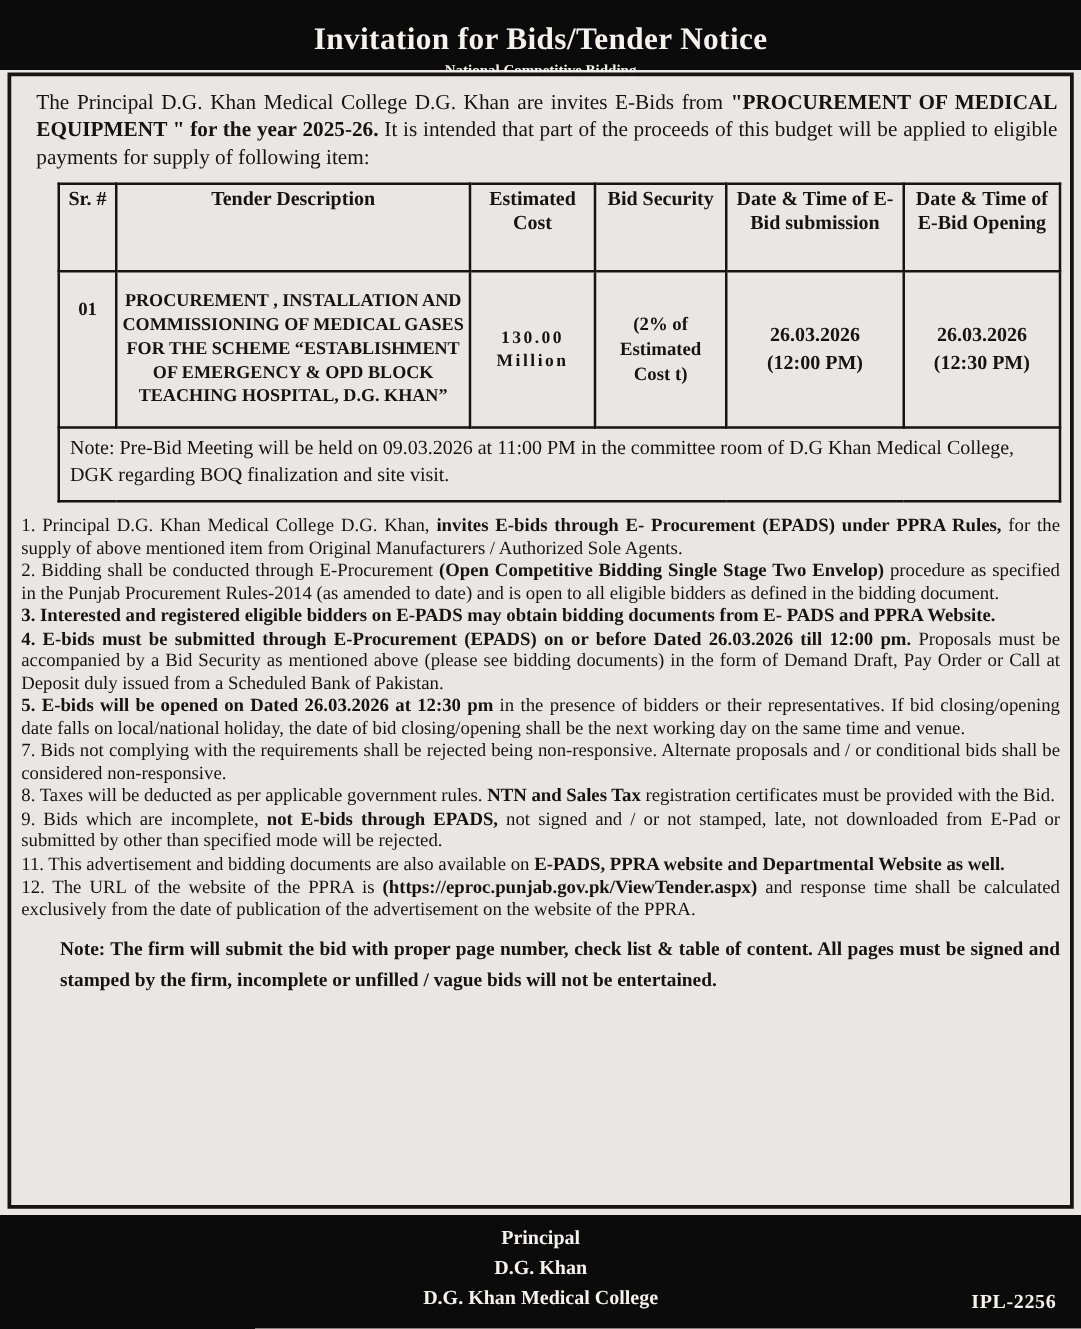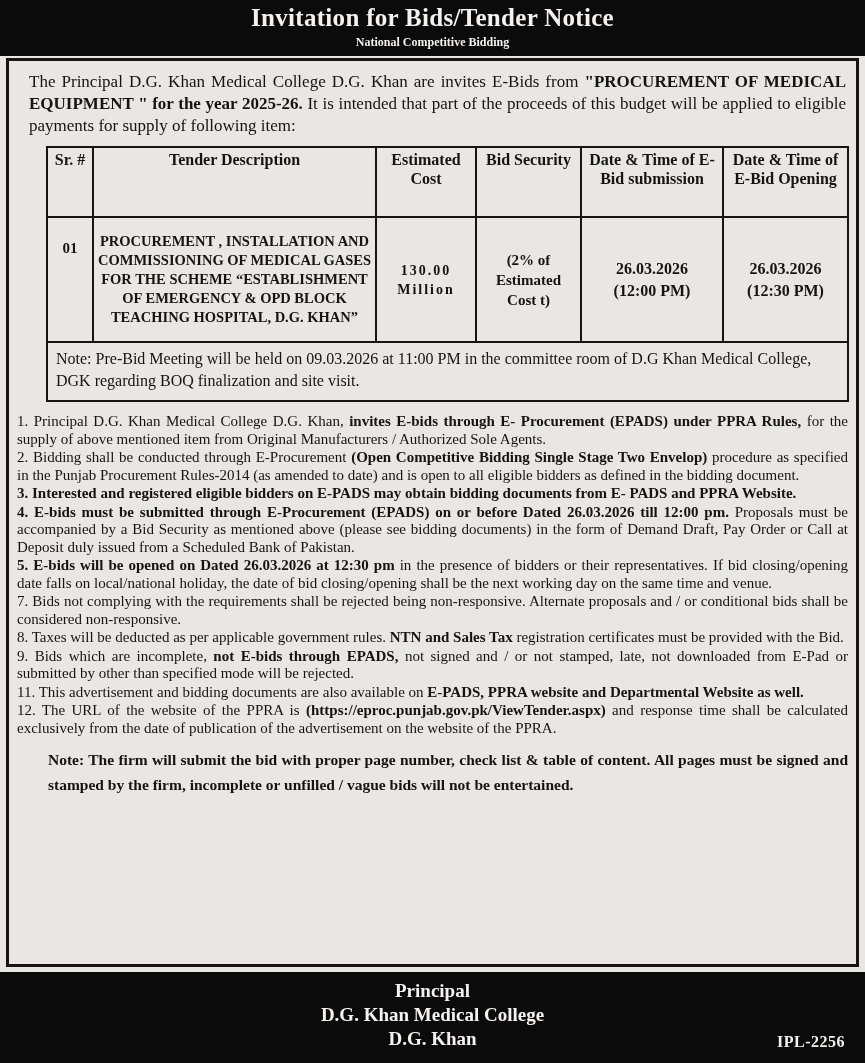--- a/index.html
+++ b/index.html
@@ -12,21 +12,21 @@
     font-family:"Liberation Serif","DejaVu Serif",serif;
     display:flex; flex-direction:column;
     position:relative;
     overflow:hidden;
   }
   
   .topbar {
     background:#0b0b0b; color:#f3f2ee;
     text-align:center;
     height:56px;
-    padding-top:3px;
+    padding-top:17px;
     flex:0 0 auto;
   }
   .topbar .title { font-size:25px; font-weight:bold; letter-spacing:.3px; line-height:30px; }
   .topbar .subtitle { font-size:12px; font-weight:bold; line-height:19px; }
 
   
   .main-box {
     flex:1 1 auto;
     margin:2px 6px 5px 6px;
     border:3px solid #161514;
@@ -91,21 +91,21 @@
 
   
   .footer {
     flex:0 0 auto;
     background:#0b0b0b; color:#f3f2ee;
     height:91px;
     position:relative;
     text-align:center;
     padding-top:7px;
   }
-  .footer .sig-line { font-size:19px; font-weight:bold; line-height:24px; }
+  .footer .sig-line { font-size:16px; font-weight:bold; line-height:24px; }
   .footer .ref {
     position:absolute; right:20px; bottom:12px;
     font-size:16px; font-weight:bold; letter-spacing:.5px;
   }
 </style>
 </head>
 <body>
 
 <div class="page">
 
@@ -169,18 +169,18 @@
       <p><span>11. This advertisement and bidding documents are also available on </span><span style="font-weight: bold;">E-PADS, PPRA website and Departmental Website as well.</span></p>
       <p><span>12. The URL of the website of the PPRA is </span><span style="font-weight: bold;">(https://eproc.punjab.gov.pk/ViewTender.aspx)</span><span> and response time shall be calculated exclusively from the date of publication of the advertisement on the website of the PPRA.</span></p>
     </div>
 
     <p class="footnote">Note: The firm will submit the bid with proper page number, check list &amp; table of content. All pages must be signed and stamped by the firm, incomplete or unfilled / vague bids will not be entertained.</p>
 
   </div>
 
   <div class="footer">
     <div class="sig-line">Principal</div>
+    <div class="sig-line">D.G. Khan</div>
     <div class="sig-line">D.G. Khan Medical College</div>
-    <div class="sig-line">D.G. Khan</div>
     <div class="ref">IPL-2256</div>
   </div>
 
 </div>
 
 </body></html>

